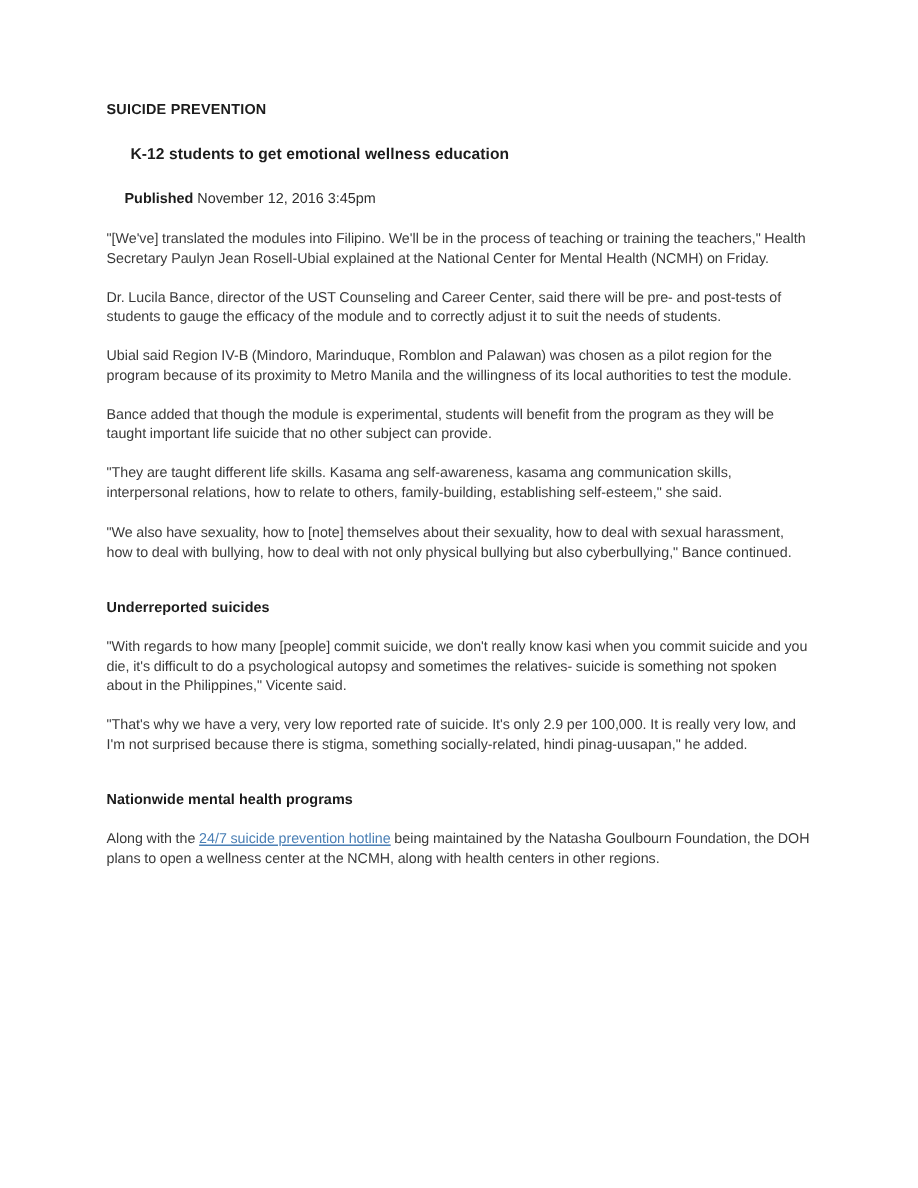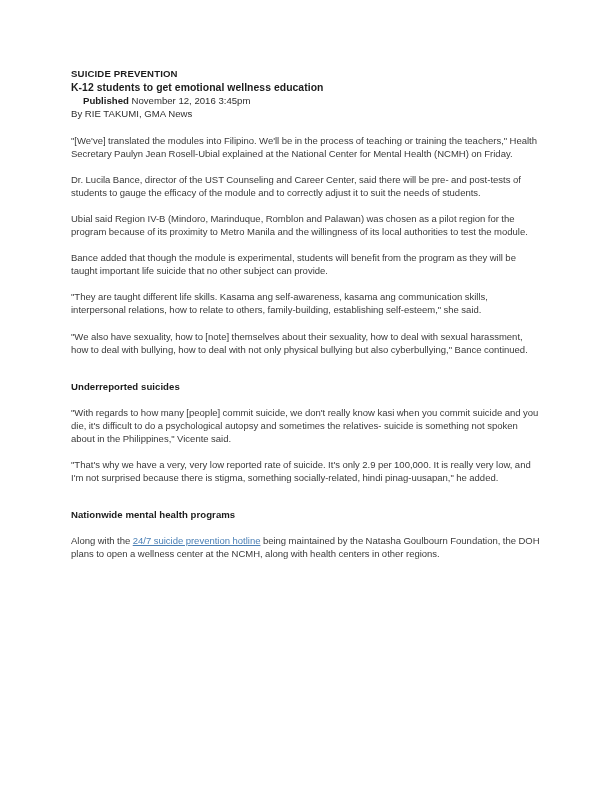--- a/index.html
+++ b/index.html
@@ -38,21 +38,21 @@
     letter-spacing: 0.15px;
     line-height: 12.6px;
     margin: 0;
   }
   .headline {
     font-size: 10.4px;
     font-weight: bold;
     color: #1c1c1c;
     letter-spacing: 0.05px;
     line-height: 13px;
-    margin: 0;
+    margin: 16px;
   }
   .byline-row {
     font-size: 9.6px;
     line-height: 13px;
     color: #2f2f2f;
     margin: 0;
     padding-left: 12px;
   }
   .byline-row .lbl {
     font-weight: bold;
@@ -95,21 +95,20 @@
 </head>
 <body>
 
 <div class="page">
   <div class="content">
 
     <div>
       <div class="kicker">SUICIDE PREVENTION</div>
       <h1 class="headline">K-12 students to get emotional wellness education</h1>
       <div class="byline-row"><span class="lbl">Published</span> <span>November 12, 2016 3:45pm</span></div>
-      <div class="author-row">By RIE TAKUMI, GMA News</div>
     </div>
 
     <p class="para first">"[We've] translated the modules into Filipino. We'll be in the process of teaching or training the teachers," Health Secretary Paulyn Jean Rosell-Ubial explained at the National Center for Mental Health (NCMH) on Friday.</p>
     <p class="para">Dr. Lucila Bance, director of the UST Counseling and Career Center, said there will be pre- and post-tests of students to gauge the efficacy of the module and to correctly adjust it to suit the needs of students.</p>
     <p class="para">Ubial said Region IV-B (Mindoro, Marinduque, Romblon and Palawan) was chosen as a pilot region for the program because of its proximity to Metro Manila and the willingness of its local authorities to test the module.</p>
     <p class="para">Bance added that though the module is experimental, students will benefit from the program as they will be taught important life suicide that no other subject can provide.</p>
     <p class="para">"They are taught different life skills. Kasama ang self-awareness, kasama ang communication skills, interpersonal relations, how to relate to others, family-building, establishing self-esteem," she said.</p>
     <p class="para">"We also have sexuality, how to [note] themselves about their sexuality, how to deal with sexual harassment, how to deal with bullying, how to deal with not only physical bullying but also cyberbullying," Bance continued.</p>
 
     <h2 class="subhead">Underreported suicides</h2>

